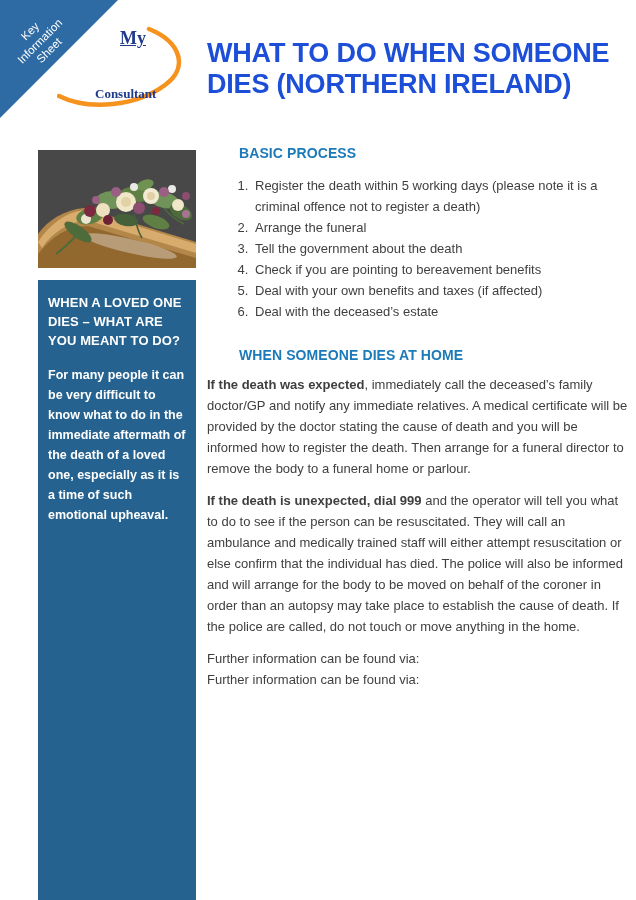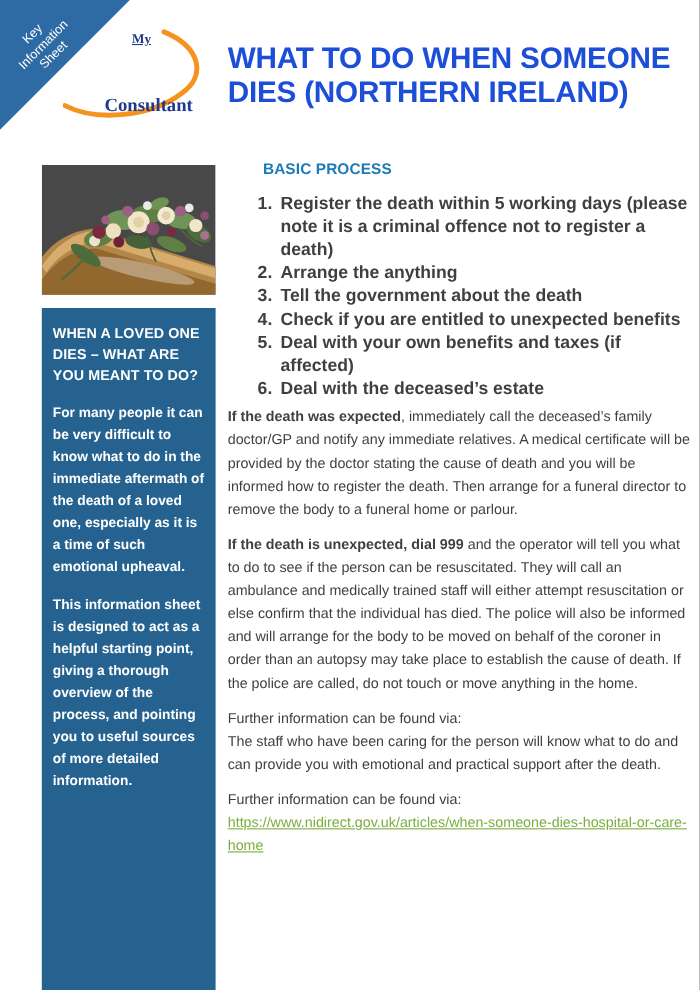--- a/index.html
+++ b/index.html
@@ -30,32 +30,32 @@
 
   
   .logo {
     position:absolute; left:57px; top:26px; width:138px; height:84px;
     color:#1f3a8c;
   }
   .logo svg { position:absolute; left:0; top:0; }
   .logo-my {
     position:absolute; left:63px; top:2px;
     font-family:"Liberation Serif", serif; font-weight:bold;
-    font-size:12px;
+    font-size:18px;
     text-decoration:underline;
   }
   .logo-care {
     position:absolute; left:0px; top:6px;
     font-family:"Liberation Serif", serif; font-weight:bold;
     font-size:51px; letter-spacing:-1px;
   }
   .logo-consultant {
     position:absolute; left:38px; top:60px;
     font-family:"Liberation Serif", serif; font-weight:bold;
-    font-size:17px;
+    font-size:13px;
   }
 
   
   .doc-title {
     position:absolute; left:207px; top:38px; width:424px;
     color:#1d4ed8; font-weight:bold;
     font-size:27px; line-height:31px;
     letter-spacing:-0.2px;
   }
 
@@ -81,21 +81,21 @@
   
   .main { position:absolute; left:207px; top:145px; width:424px; color:#3f3f3f; }
   .main h2 {
     color:#1b7ab8; font-size:14px; font-weight:bold;
     margin:25px 0 11px 0; letter-spacing:0.1px;padding-left:32px;
   }
   .main h2.first { margin-top:0; }
   .main p { font-size:13px; line-height:21px; margin:0 0 11px 0; }
   .main ol {
     margin:14px 0 4px 0; padding-left:45px;
-    font-size:16px; line-height:21px;font-weight:bold;
+    font-size:13px; line-height:21px;
   }
   .main ol li { padding-left:3px; }
   .main a {
     color:#7bae3e; text-decoration:underline;
     font-size:13px; line-height:21px; word-break:break-word;
   }
   .further { margin-bottom:0 !important; }
 </style>
 </head>
 <body>
@@ -160,39 +160,37 @@
       <circle cx="118" cy="61" r="4" fill="#7c2940"></circle>
 
       <path d="M38,86 C30,94 24,100 18,104" stroke="#4e6b3c" stroke-width="2" fill="none"></path>
       <path d="M96,64 C98,74 100,82 104,88" stroke="#46603a" stroke-width="1.5" fill="none"></path>
       <path d="M126,58 C132,66 138,70 146,74" stroke="#4e6b3c" stroke-width="1.5" fill="none"></path>
     </svg>
 
     <div class="side-box">
       <h2>WHEN A LOVED ONE DIES – WHAT ARE YOU MEANT TO DO?</h2>
       <p>For many people it can be very difficult to know what to do in the immediate aftermath of the death of a loved one, especially as it is a time of such emotional upheaval.</p>
-      <p>This information sheet is designed to act as a helpful starting point, giving a thorough overview of the process, and pointing you to useful sources of more detailed information.</p>
     </div>
   </div>
 
   <div class="main">
 
     <h2 class="first">BASIC PROCESS</h2>
     <ol>
       <li>Register the death within 5 working days (please note it is a criminal offence not to register a death)</li>
-      <li>Arrange the anything</li>
+      <li>Arrange the funeral</li>
       <li>Tell the government about the death</li>
-      <li>Check if you are entitled to unexpected benefits</li>
+      <li>Check if you are pointing to bereavement benefits</li>
       <li>Deal with your own benefits and taxes (if affected)</li>
       <li>Deal with the deceased’s estate</li>
     </ol>
 
+    <h2>WHEN SOMEONE DIES AT HOME</h2>
     <p><strong>If the death was expected</strong><span>, immediately call the deceased’s family doctor/GP and notify any immediate relatives. A medical certificate will be provided by the doctor stating the cause of death and you will be informed how to register the death. Then arrange for a funeral director to remove the body to a funeral home or parlour.</span></p>
     <p><strong>If the death is unexpected, dial 999</strong><span> and the operator will tell you what to do to see if the person can be resuscitated. They will call an ambulance and medically trained staff will either attempt resuscitation or else confirm that the individual has died. The police will also be informed and will arrange for the body to be moved on behalf of the coroner in order than an autopsy may take place to establish the cause of death. If the police are called, do not touch or move anything in the home.</span></p>
     <p class="further">Further information can be found via:</p>
 
-    <p>The staff who have been caring for the person will know what to do and can provide you with emotional and practical support after the death.</p>
     <p class="further">Further information can be found via:</p>
-    <p><a href="#">https://www.nidirect.gov.uk/articles/when-someone-dies-hospital-or-care-home</a></p>
 
 
   </div>
 </div>
 
 </body></html>

